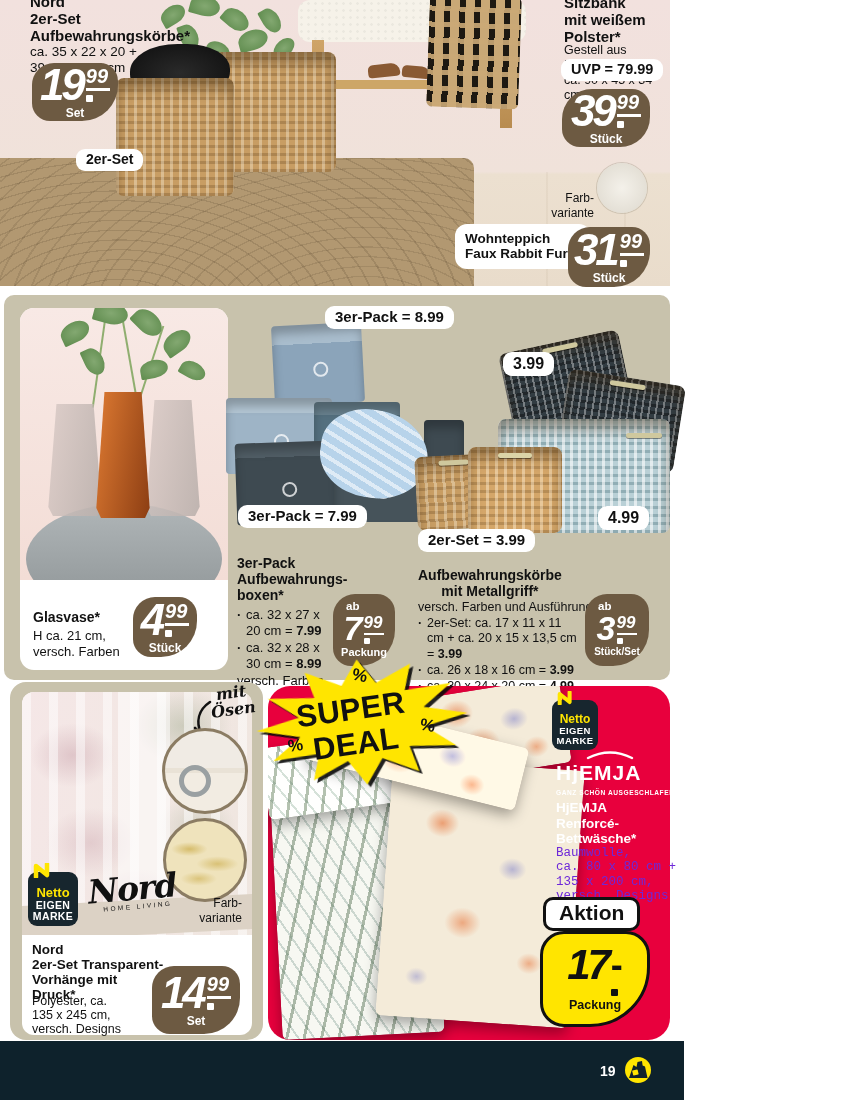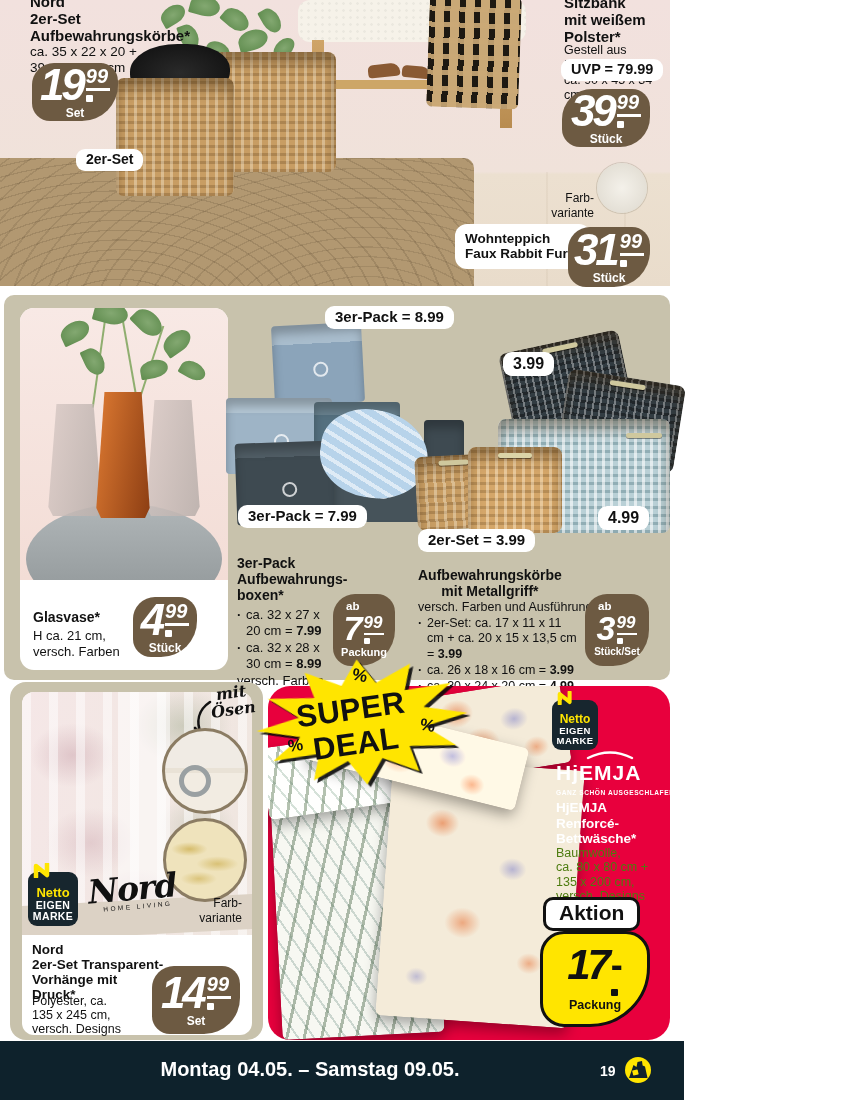--- a/index.html
+++ b/index.html
@@ -451,39 +451,38 @@
   </div>
 
   <svg class="abs" style="left:586px;top:750px;" width="48" height="10" viewBox="0 0 48 10">
     <path d="M2 8 Q24 -3 46 8" stroke="#fff" stroke-width="2.4" fill="none" stroke-linecap="round"></path>
   </svg>
   <div class="hjemja" style="left:556px;top:761px;">HjEMJA</div>
   <div class="hj-tagline" style="left:556px;top:789px;">GANZ SCHÖN AUSGESCHLAFEN.</div>
   <div class="abs ttl prelines" style="left:556px;top:800px;font-size:13.5px;color:#fff;line-height:1.15;">HjEMJA
 Renforcé-
 Bettwäsche*</div>
-  <div class="abs dtl prelines" style="left:556px;top:846px;font-size:12.5px;color:#4d7c0f;line-height:1.14;">Baumwolle,
+  <div class="abs dtl prelines" style="left:556px;top:846px;font-size:12.5px;color:#6d28d9;line-height:1.14;font-family:Liberation Mono, monospace;">Baumwolle,
 ca. 80 x 80 cm +
 135 x 200 cm,
 versch. Designs</div>
 
   <div class="aktion" style="left:543px;top:897px;">Aktion</div>
   <div class="badge badge-yellow" style="left:540px;top:931px;width:104px;height:90px;">
     <div class="prow">
         <span class="pnum">17</span>
         <span class="pstk">
           <span class="pcents">-</span>
           <span class="pdot"></span>
         </span>
       </div>
     <div class="punit">Packung</div>
   </div>
 
   <div class="footer">
-    <div class="footer-dates">Montag 04.05. – Samstag 09.05.</div>
     <div class="footer-page">19</div>
   </div>
   <svg class="footer-logo" viewBox="0 0 28 28">
     <circle cx="14" cy="14" r="13" fill="#ffe500"></circle>
     <path d="M5 22 L9.5 9 L12.5 11 L13.5 6 L18 5 L18.6 9.5 L21 10.5 L23.5 22 Z" fill="#10222c"></path>
     <rect x="8.6" y="14" width="5.6" height="5" rx="0.6" fill="#ffe500" transform="rotate(-14 11.4 16.5)"></rect>
   </svg>
 
 </div>
 

